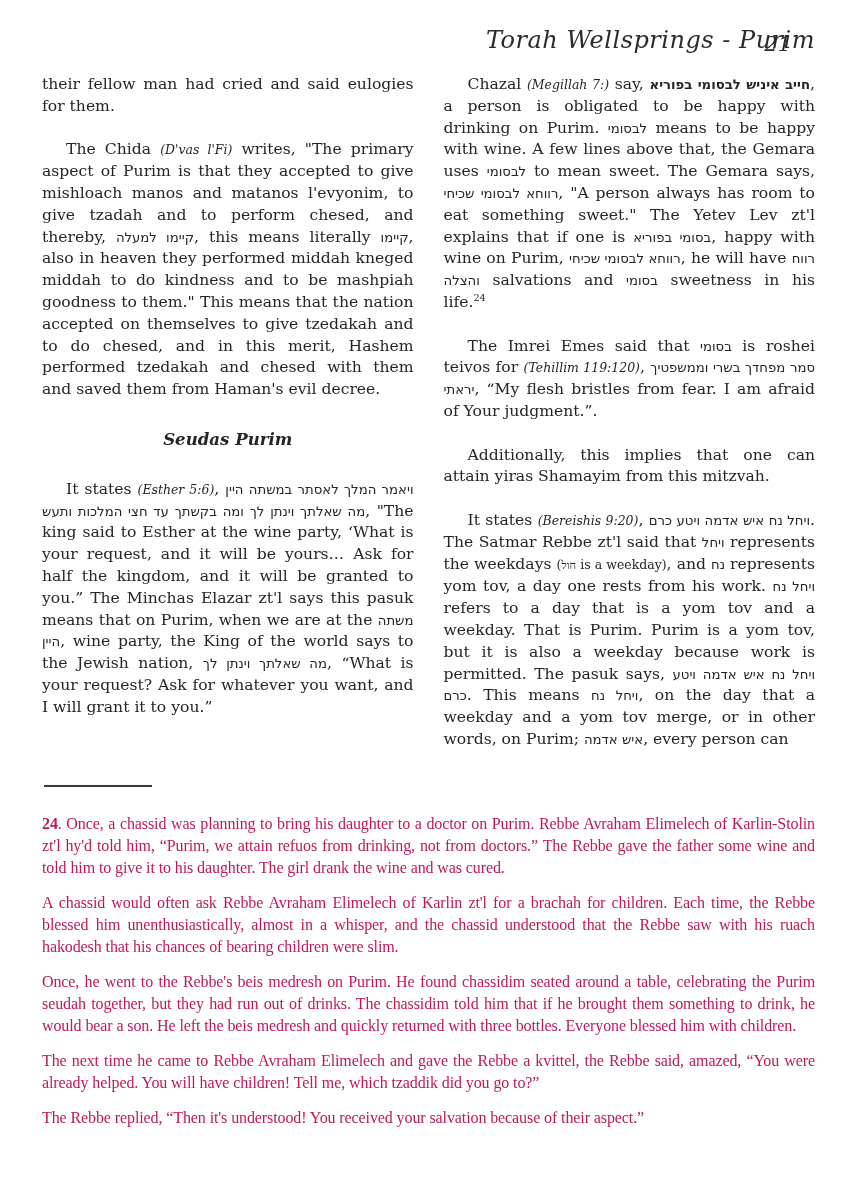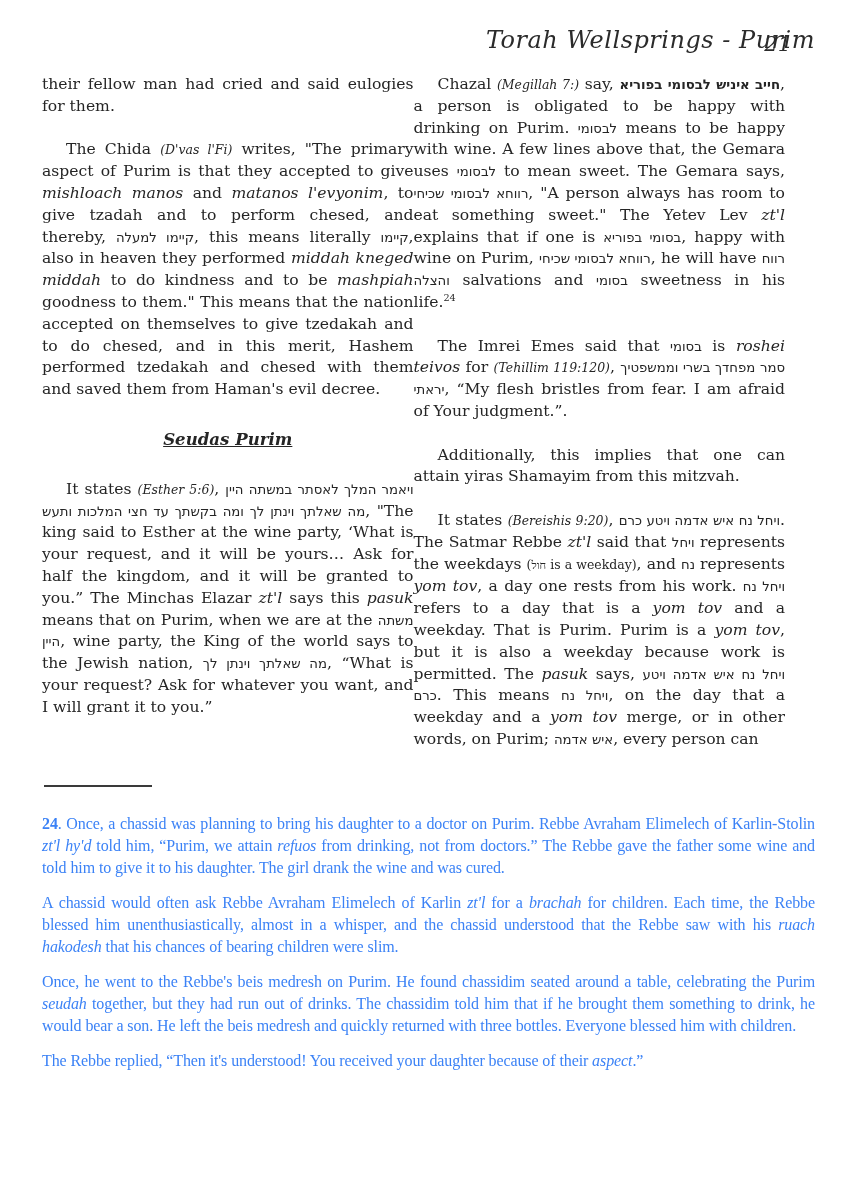--- a/index.html
+++ b/index.html
@@ -7,45 +7,45 @@
        font-family:"DejaVu Serif",serif;}
   .page{width:849px;height:1200px;box-sizing:border-box;padding:26px 34px 0 42px;position:relative;}
 
   
   .header{position:relative;height:34px;}
   .header .title{position:absolute;left:0;right:0;text-align:right;
       font-style:italic;font-size:24px;letter-spacing:.5px;color:#2b2b2b;}
   .header .pagenum{position:absolute;right:24px;top:6px;font-style:italic;font-size:21px;color:#2b2b2b;}
 
   
-  .cols{display:flex;margin-top:14px;}
+  .cols{display:flex;gap:30px;margin-top:14px;}
   .col{width:371.5px;text-align:justify;font-size:15.6px;line-height:21.8px;
        hyphens:none;}
   .col p{margin:0 0 21.8px 0;text-indent:24px;}
   .col p.noindent{text-indent:0;}
   .col p.heading{text-align:center;text-indent:0;font-weight:bold;font-style:italic;
        font-size:16.6px;margin:28px 0 28px 0;}
 
   
   .seg-n{}
-  .seg-i{font-style:italic;}
+  .seg-i{}
   .seg-b{font-weight:bold;}
-  .seg-bi{font-weight:bold;font-style:italic;text-decoration:underline;}
+  .seg-bi{font-weight:bold;font-style:italic;}
   .seg-c{font-style:italic;font-size:.8em;}
   .seg-c2{font-size:.8em;}
   .seg-h{font-family:"DejaVu Sans",sans-serif;font-size:.85em;}
   .seg-hb{font-family:"DejaVu Sans",sans-serif;font-size:.85em;font-weight:bold;}
   .seg-hc{font-family:Liberation Serif, serif;font-size:.72em;}
   .seg-sup{vertical-align:super;font-size:.62em;line-height:0;}
 
   
   .fnrule{width:108px;border:0;border-top:2px solid #3a3a3a;margin:12px 0 0 2px;}
   .footnotes{margin-top:26px;width:773px;text-align:justify;
       font-family:"Liberation Serif",serif;font-size:16px;line-height:22.2px;
-      letter-spacing:-0.1px;color:#3b82f6;}
+      letter-spacing:-0.1px;color:#be185d;}
   .footnotes p{margin:0 0 12.5px 0;text-indent:0;}
 </style>
 </head>
 <body>
 
 <div class="page">
 
   <div class="header">
     <div class="title">Torah Wellsprings - Purim</div>
     <div class="pagenum">21</div>
@@ -65,16 +65,17 @@
         <p><span class="seg-n">It states </span><span class="seg-c">(Bereishis 9:20)</span><span class="seg-n">, </span><span class="seg-h">ויחל נח איש אדמה ויטע כרם</span><span class="seg-n">. The Satmar Rebbe </span><span class="seg-i">zt'l</span><span class="seg-n"> said that </span><span class="seg-h">ויחל</span><span class="seg-n"> represents the weekdays </span><span class="seg-c2">(</span><span class="seg-hc">חול</span><span class="seg-c2"> is a weekday)</span><span class="seg-n">, and </span><span class="seg-h">נח</span><span class="seg-n"> represents </span><span class="seg-i">yom tov</span><span class="seg-n">, a day one rests from his work. </span><span class="seg-h">ויחל נח</span><span class="seg-n"> refers to a day that is a </span><span class="seg-i">yom tov</span><span class="seg-n"> and a weekday. That is Purim. Purim is a </span><span class="seg-i">yom tov</span><span class="seg-n">, but it is also a weekday because work is permitted. The </span><span class="seg-i">pasuk</span><span class="seg-n"> says, </span><span class="seg-h">ויחל נח איש אדמה ויטע כרם</span><span class="seg-n">. This means </span><span class="seg-h">ויחל נח</span><span class="seg-n">, on the day that a weekday and a </span><span class="seg-i">yom tov</span><span class="seg-n"> merge, or in other words, on Purim; </span><span class="seg-h">איש אדמה</span><span class="seg-n">, every person can</span></p>
       </div>
   </div>
 
   <hr class="fnrule">
 
   <div class="footnotes">
       <p><span class="seg-b">24</span><span class="seg-n">. Once, a chassid was planning to bring his daughter to a doctor on Purim. Rebbe Avraham Elimelech of Karlin-Stolin </span><span class="seg-i">zt'l hy'd</span><span class="seg-n"> told him, “Purim, we attain </span><span class="seg-i">refuos</span><span class="seg-n"> from drinking, not from doctors.” The Rebbe gave the father some wine and told him to give it to his daughter. The girl drank the wine and was cured.</span></p>
       <p><span class="seg-n">A chassid would often ask Rebbe Avraham Elimelech of Karlin </span><span class="seg-i">zt'l</span><span class="seg-n"> for a </span><span class="seg-i">brachah</span><span class="seg-n"> for children. Each time, the Rebbe blessed him unenthusiastically, almost in a whisper, and the chassid understood that the Rebbe saw with his </span><span class="seg-i">ruach hakodesh</span><span class="seg-n"> that his chances of bearing children were slim.</span></p>
       <p><span class="seg-n">Once, he went to the Rebbe's beis medresh on Purim. He found chassidim seated around a table, celebrating the Purim </span><span class="seg-i">seudah</span><span class="seg-n"> together, but they had run out of drinks. The chassidim told him that if he brought them something to drink, he would bear a son. He left the beis medresh and quickly returned with three bottles. Everyone blessed him with children.</span></p>
-      <p><span class="seg-n">The Rebbe replied, “Then it's understood! You received your daughter because of their </span><span class="seg-i">aspect</span><span class="seg-n">.”</span></p>
+      <p><span class="seg-n">The next time he came to Rebbe Avraham Elimelech and gave the Rebbe a </span><span class="seg-i">kvittel</span><span class="seg-n">, the Rebbe said, amazed, “You were already helped. You will have children! Tell me, which tzaddik did you go to?”</span></p>
+      <p><span class="seg-n">The Rebbe replied, “Then it's understood! You received your salvation because of their </span><span class="seg-i">aspect</span><span class="seg-n">.”</span></p>
     </div>
 
 </div>
 
 </body></html>

